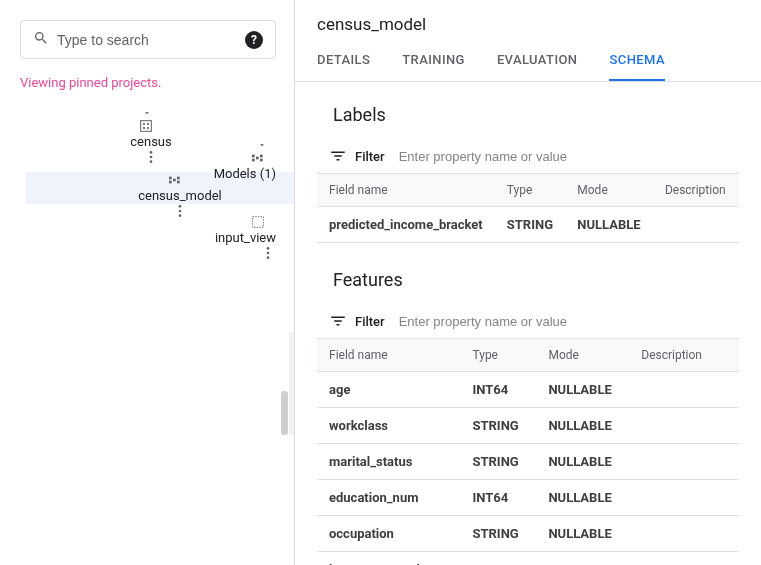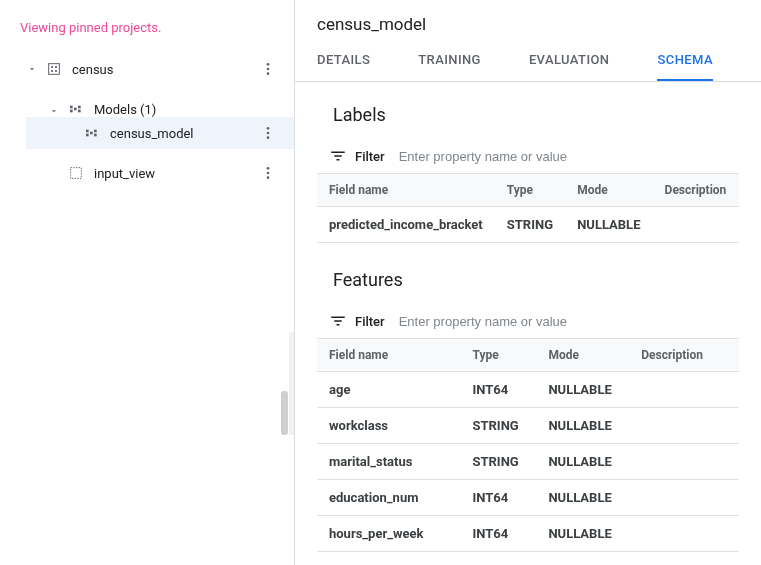--- a/index.html
+++ b/index.html
@@ -5,60 +5,69 @@
 * { box-sizing: border-box; margin: 0; padding: 0; }
 body { font-family: Roboto, Arial, sans-serif; font-size: 13px; color: #202124; width: 761px; height: 565px; overflow: hidden; background: #fff; }
 .container { display: flex; height: 100%; }
 .sidebar { width: 295px; padding: 20px 0 0 20px; border-right: 1px solid #dadce0; position: relative; }
 .search-box { display: flex; align-items: center; border: 1px solid #dadce0; border-radius: 4px; padding: 9px 12px; margin: 0 18px 16px 0; }
 .search-box input { border: none; outline: none; flex: 1; font-size: 14px; color: #5f6368; margin-left: 8px; }
 .search-box input::placeholder { color: #5f6368; }
 .help-icon { width: 18px; height: 18px; border-radius: 50%; background: #202124; color: #fff; font-size: 12px; font-weight: bold; display: flex; align-items: center; justify-content: center; }
 .viewing-label { font-size: 13px; color: #ec4899; margin-bottom: 18px; }
 .tree { margin-left: 6px; }
-.tree-row { display: flex; align-items: center; height: 32px; padding-right: 18px; cursor: pointer; font-size: 13px; }
+.tree-row { display: flex; align-items: center; height: 32px; padding-right: 18px; cursor: pointer; font-size: 13px; flex-direction: column; }
 .tree-row.selected { background: #eef3fc; }
 .tree-row .spacer { flex: 1; }
 .chevron { width: 12px; height: 12px; display: inline-flex; align-items: center; justify-content: center; color: #5f6368; margin-right: 8px; }
 .chevron svg { width: 10px; height: 10px; }
 .indent1 { padding-left: 22px; align-items: flex-end; }
 .indent2 { padding-left: 58px; }
 .item-icon { width: 16px; height: 16px; margin-right: 10px; display: inline-flex; align-items: center; justify-content: center; color: #5f6368; }
 .item-icon svg { width: 16px; height: 16px; }
 .more-icon { width: 16px; height: 16px; color: #5f6368; cursor: pointer; }
 .more-icon svg { width: 16px; height: 16px; }
 .scroll-hint { position: absolute; right: 6px; bottom: 130px; width: 7px; height: 44px; background: #cfcfcf; border-radius: 3px; }
 .scroll-edge { position: absolute; right: 0; top: 332px; bottom: 130px; width: 5px; background: #f1f1f1; }
 .main { flex: 1; display: flex; flex-direction: column; overflow: hidden; }
 .header { padding: 14px 22px 0 22px; border-bottom: 1px solid #dadce0; }
 .title { font-size: 17px; font-weight: 400; color: #202124; margin-bottom: 18px; }
-.tabs { display: flex; gap: 48px; }
+.tabs { display: flex; gap: 32px; }
 .tab { font-size: 13px; font-weight: 500; letter-spacing: 0.4px; color: #5f6368; padding-bottom: 12px; border-bottom: 2px solid transparent; cursor: pointer; }
 .tab.active { color: #1a73e8; border-bottom-color: #1a73e8; }
 .content { padding: 22px; overflow-y: auto; }
 .section-title { font-size: 18px; font-weight: 400; color: #202124; margin-bottom: 14px; margin-left: 16px; }
 .filter-row { display: flex; align-items: center; padding: 8px 12px; border-bottom: 1px solid #e0e0e0; }
 .filter-icon { width: 18px; height: 18px; margin-right: 8px; color: #202124; }
 .filter-icon svg { width: 18px; height: 18px; }
 .filter-label { font-weight: 500; font-size: 13px; margin-right: 14px; text-align: right; }
 .filter-row input { border: none; outline: none; font-size: 13px; color: #80868b; flex: 1; }
 .filter-row input::placeholder { color: #80868b; }
 table { width: 100%; border-collapse: collapse; margin-bottom: 26px; }
-thead th { text-align: left; font-size: 12px; font-weight: 700; color: #5f6368; background: #f8f9fa; padding: 9px 12px; border-bottom: 1px solid #e0e0e0; }
+thead th { text-align: left; font-size: 12px; font-weight: 400; color: #5f6368; background: #f8f9fa; padding: 9px 12px; border-bottom: 1px solid #e0e0e0; }
 tbody td { font-size: 13px; color: #3c4043; padding: 10px 12px; border-bottom: 1px solid #e0e0e0; font-weight: bold; }
 .col-field { width: 34%; }
 .col-type { width: 18%; }
 .col-mode { width: 22%; }
 .col-desc { width: 26%; }
 </style>
 </head>
 <body>
 
 <div class="container">
   <aside class="sidebar">
+    <div class="search-box">
+      <span>
+        <svg viewBox="0 0 24 24" width="16" height="16" fill="#5f6368">
+            <path d="M15.5 14h-.79l-.28-.27A6.471 6.471 0 0016 9.5 6.5 6.5 0 109.5 16c1.61 0 3.09-.59 4.23-1.57l.27.28v.79l5 4.99L20.49 19l-4.99-5zM9.5 14A4.5 4.5 0 1114 9.5 4.5 4.5 0 019.5 14z"></path>
+          </svg>
+      </span>
+      <input type="text" placeholder="Type to search" style="">
+      <span class="help-icon">?</span>
+    </div>
     <div class="viewing-label">Viewing pinned projects.</div>
 
     <div class="tree">
       <div class="tree-row">
         <span class="chevron">
             <svg viewBox="0 0 24 24" fill="#5f6368">
               <path d="M7 10l5 5 5-5z"></path>
             </svg>
           </span>
         <span class="item-icon">
@@ -216,20 +225,26 @@
               <td>NULLABLE</td>
               <td></td>
             </tr>
             <tr>
               <td>education_num</td>
               <td>INT64</td>
               <td>NULLABLE</td>
               <td></td>
             </tr>
             <tr>
+              <td>occupation</td>
+              <td>STRING</td>
+              <td>NULLABLE</td>
+              <td></td>
+            </tr>
+            <tr>
               <td>hours_per_week</td>
               <td>INT64</td>
               <td>NULLABLE</td>
               <td></td>
             </tr>
           </tbody>
       </table>
     </div>
   </main>
 </div>

